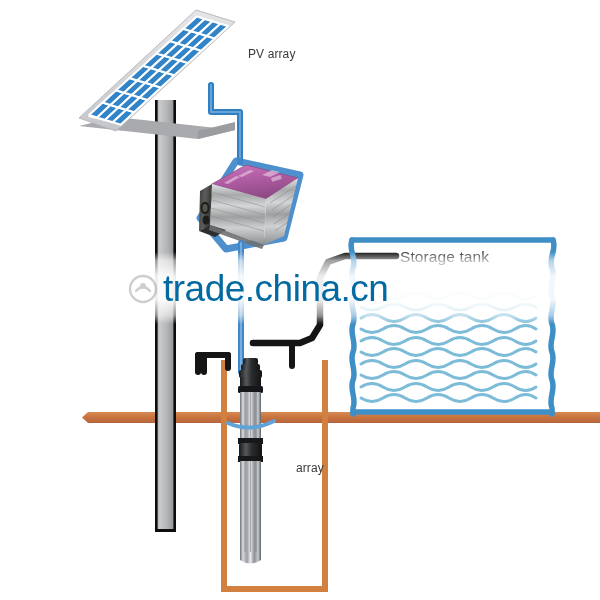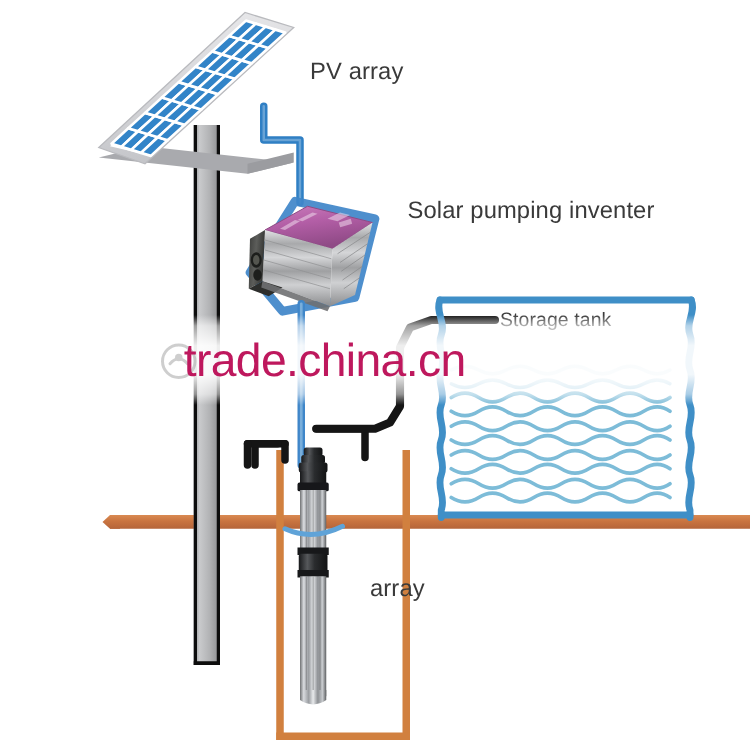--- a/index.html
+++ b/index.html
@@ -21,21 +21,21 @@
   #diagram-svg {
     position: absolute;
     left: 0;
     top: 0;
     width: 600px;
     height: 600px;
   }
   .label {
     position: absolute;
     color: #3a3a3a;
-    font-size: 19px;
+    font-size: 12px;
     font-family: "Liberation Sans", sans-serif;
     white-space: nowrap;
     letter-spacing: 0.1px;
   }
   #label-pv-array   { left: 248px; top: 47px; }
   #label-inverter   { left: 326px; top: 158px; }
   #label-tank       { left: 400px; top: 248px; font-size: 15.5px; }
   #label-pump       { left: 296px; top: 461px; }
 
   
@@ -56,25 +56,25 @@
     background: linear-gradient(to bottom,
         rgba(255,255,255,0) 0%,
         rgba(255,255,255,0.60) 12%,
         rgba(255,255,255,0.93) 34%,
         rgba(255,255,255,0.93) 66%,
         rgba(255,255,255,0.55) 88%,
         rgba(255,255,255,0) 100%);
   }
   #watermark-text {
     position: absolute;
-    left: 147px;
+    left: 163px;
     top: 16px;
     font-size: 37px;
     font-family: "Liberation Sans", sans-serif;
-    color: #be185d;
+    color: #0369a1;
     letter-spacing: -0.5px;
     white-space: nowrap;
   }
   #watermark-logo {
     position: absolute;
     left: 128px;
     top: 22px;
     width: 30px;
     height: 30px;
     opacity: 0.42;
@@ -363,21 +363,20 @@
       <g stroke="#9ccbe2" stroke-width="2.6" fill="none" stroke-linecap="round" opacity="0.75">
         <path d="M361,296 q11,-6 22,0 t22,0 t22,0 t22,0 t22,0 t22,0 t22,0 t21,0"></path>
         <path d="M361,307 q11,6 22,0 t22,0 t22,0 t22,0 t22,0 t22,0 t22,0 t21,0"></path>
       </g>
     </g>
 
   </svg>
 
   <div class="label" id="label-pv-array">PV array</div>
 
-  <div class="label" id="label-inverter">Solar pumping inventer</div>
 
   <div class="label" id="label-tank">Storage tank</div>
 
   <div class="label" id="label-pump">array</div>
 
   <div id="watermark">
     <div id="watermark-band"></div>
     <svg id="watermark-logo" viewBox="0 0 30 30">
       <circle cx="15" cy="15" r="13" fill="none" stroke="#8d8d8d" stroke-width="2.4"></circle>
       <path d="M8,17 Q15,9 22,17" fill="none" stroke="#8d8d8d" stroke-width="2.4" stroke-linecap="round"></path>

